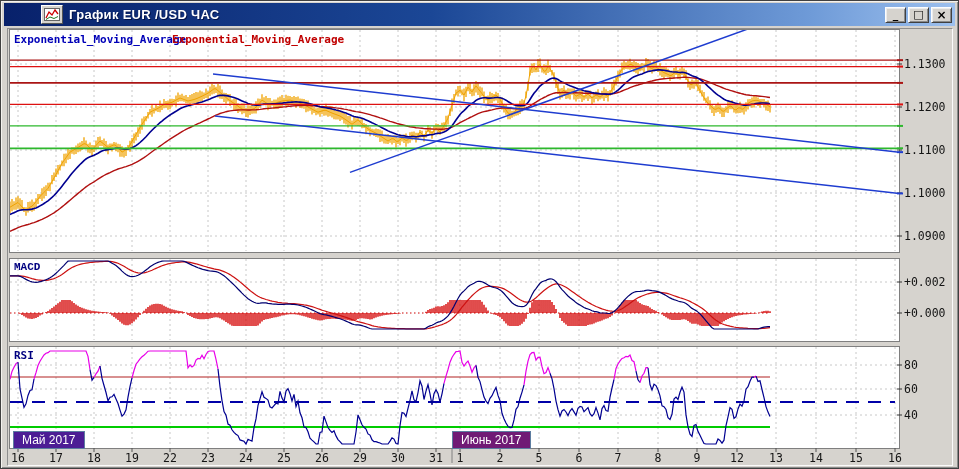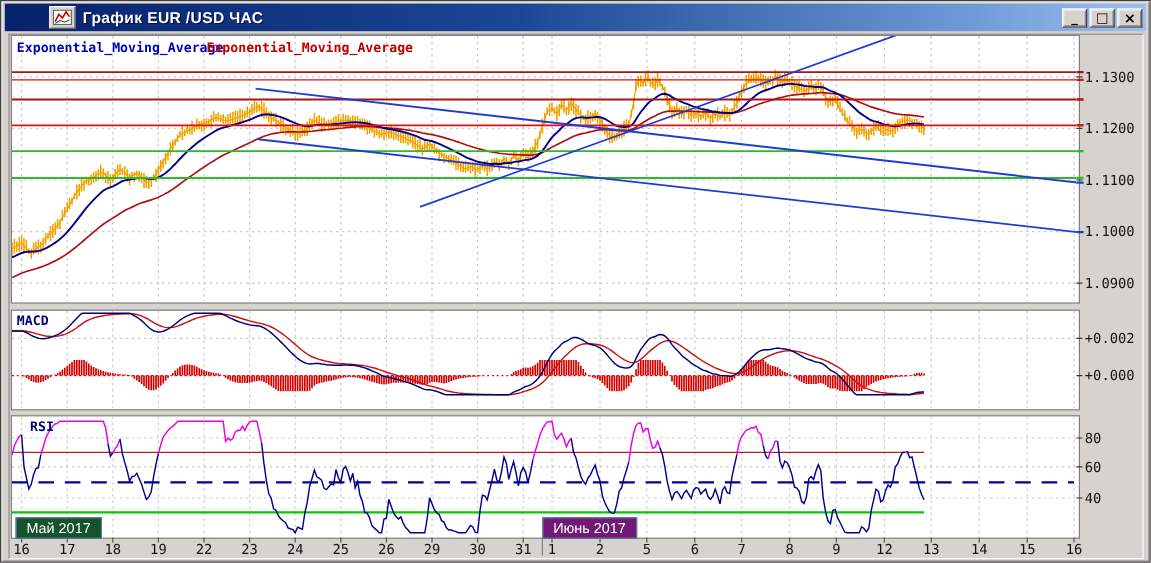--- a/index.html
+++ b/index.html
@@ -280,16 +280,16 @@
       <line x1="856" y1="448" x2="856" y2="452" stroke="#555555" stroke-width="1"></line>
       <text x="856" y="462" fill="#141414" font-family="&quot;DejaVu Sans Mono&quot;,monospace" font-size="11.5" text-anchor="middle">15</text>
       <line x1="895" y1="448" x2="895" y2="452" stroke="#555555" stroke-width="1"></line>
       <text x="895" y="462" fill="#141414" font-family="&quot;DejaVu Sans Mono&quot;,monospace" font-size="11.5" text-anchor="middle">16</text>
       <line x1="452" y1="448" x2="452" y2="463" stroke="#808080" stroke-width="1"></line>
     </g>
   </svg>
 
 <span class="legend-item" id="ema1" style="color: rgb(0, 0, 184);">Exponential_Moving_Average</span>
 <span class="legend-item" id="ema2" style="color: rgb(192, 0, 0);">Exponential_Moving_Average</span>
-<span class="panel-label" id="macdLabel" style="color: rgb(0, 0, 128);">MACD</span>
-<span class="panel-label" id="rsiLabel" style="color: rgb(0, 0, 128); margin-left: 11px;">RSI</span>
-<span class="month" id="monthMay" style="left: 13px; background: #14532d;">Май 2017</span>
+<span class="panel-label" id="macdLabel" style="color: rgb(0, 0, 128); font-family: Liberation Mono, monospace;">MACD</span>
+<span class="panel-label" id="rsiLabel" style="color: rgb(0, 0, 128);">RSI</span>
+<span class="month" id="monthMay" style="left: 13px; background: #4c1d95;">Май 2017</span>
 <span class="month" id="monthJun" style="left: 452px; background: #701a75;">Июнь 2017</span>
 
 </body></html>

